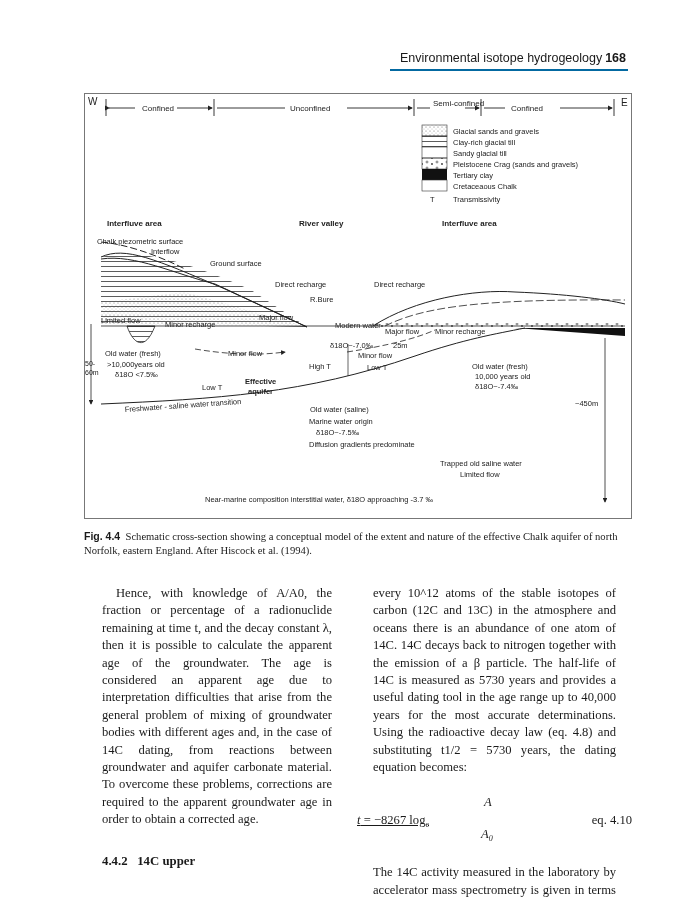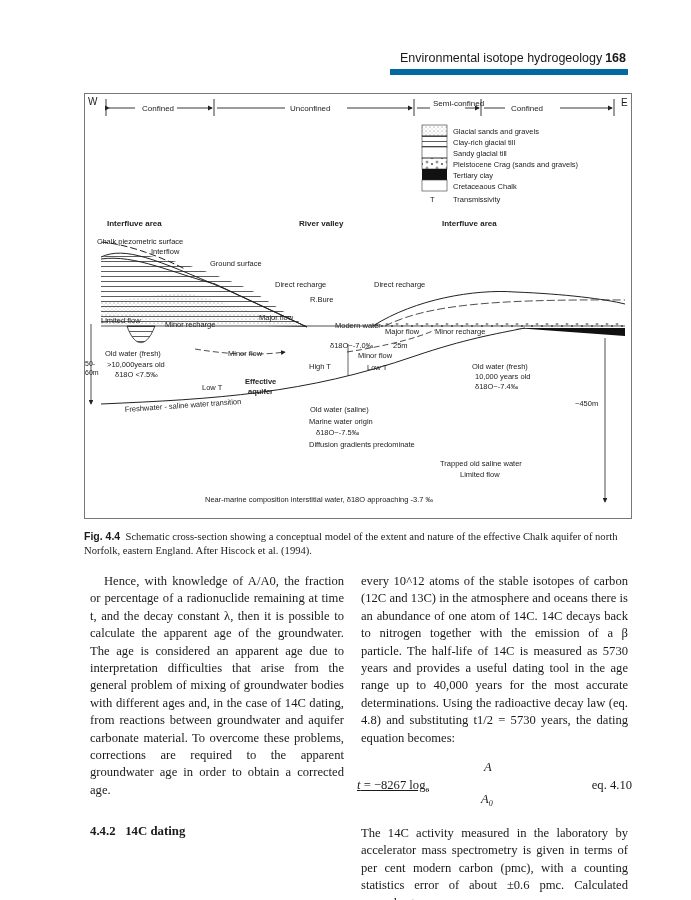--- a/index.html
+++ b/index.html
@@ -1,27 +1,27 @@
 <!DOCTYPE html>
 <html><head>
 <meta charset="utf-8">
 <style>
   html, body { margin:0; padding:0; background:#ffffff; }
   body { width:691px; height:900px; position:relative; overflow:hidden; font-family:"Liberation Serif", serif; color:#1a1a1a; }
-  .running-head { position:absolute; top:49px; left:390px; width:238px; height:20px; border-bottom:6px solid #0369a1; font-family:"Liberation Sans", sans-serif; font-size:12.5px; }
+  .running-head { position:absolute; top:49px; left:390px; width:238px; height:20px; border-bottom:2px solid #0369a1; font-family:"Liberation Sans", sans-serif; font-size:12.5px; }
   .running-head .title { position:absolute; left:10px; top:2px; }
   .running-head .page { position:absolute; right:2px; top:2px; font-weight:bold; }
   .figure-box { position:absolute; left:84px; top:93px; width:546px; height:424px; border:1px solid #777; background:#fff; }
   .figure-box svg { position:absolute; left:0; top:0; }
   .caption { position:absolute; left:84px; top:529px; width:550px; font-size:10.6px; line-height:14px; }
   .caption b { font-family:"Liberation Sans", sans-serif; font-weight:bold; font-size:10.5px;margin-top:42px; }
   .col { position:absolute; top:569px; width:262px; font-size:12.6px; line-height:17.4px; text-align:justify; }
   .col.left { left:86px; }
   .col.right { left:357px; width:275px; }
-  .col p { margin:4px; }
+  .col p { margin:16px; }
   .indent { text-indent:14px; }
   .heading { font-weight:bold; margin-top:24px !important; margin-bottom:18px !important; font-size:12.8px; }
   sub { font-size:8px; vertical-align:-3px; line-height:0; }
   .eq { position:relative; height:56px; margin:10px 0 12px; }
   .eq .lhs { position:absolute; left:0; top:20px;text-decoration:underline; }
   .eq .num { position:absolute; left:127px; top:2px; font-style:italic; }
   .eq .den { position:absolute; left:124px; top:34px; font-style:italic; }
   .eq .label { position:absolute; right:0; top:20px; }
   svg text { font-family:"Liberation Sans", sans-serif; fill:#222; }
 </style>
@@ -159,21 +159,21 @@
 
 <div class="caption">
   <b>Fig. 4.4</b>&nbsp;
   <span>Schematic cross-section showing a conceptual model of the extent and nature of the effective Chalk aquifer of north Norfolk, eastern England. After Hiscock et al. (1994).</span>
 </div>
 
 <div class="col left">
   <p class="indent">Hence, with knowledge of A/A0, the fraction or percentage of a radionuclide remaining at time t, and the decay constant λ, then it is possible to calculate the apparent age of the groundwater. The age is considered an apparent age due to interpretation difficulties that arise from the general problem of mixing of groundwater bodies with different ages and, in the case of 14C dating, from reactions between groundwater and aquifer carbonate material. To overcome these problems, corrections are required to the apparent groundwater age in order to obtain a corrected age.</p>
   <p class="heading">
     <span>4.4.2</span>&nbsp;&nbsp;
-    <span>14C dating</span>
+    <span>14C upper</span>
   </p>
 </div>
 
 <div class="col right">
   <p>every 10^12 atoms of the stable isotopes of carbon (12C and 13C) in the atmosphere and oceans there is an abundance of one atom of 14C. 14C decays back to nitrogen together with the emission of a β particle. The half-life of 14C is measured as 5730 years and provides a useful dating tool in the age range up to 40,000 years for the most accurate determinations. Using the radioactive decay law (eq. 4.8) and substituting t1/2 = 5730 years, the dating equation becomes:</p>
   <div class="eq">
     <span class="lhs"><i>t</i> = −8267 log<sub>e</sub></span>
     <span class="num">A</span>
     <span class="den"><span>A</span><sub>0</sub></span>
     <span class="label">eq. 4.10</span>

